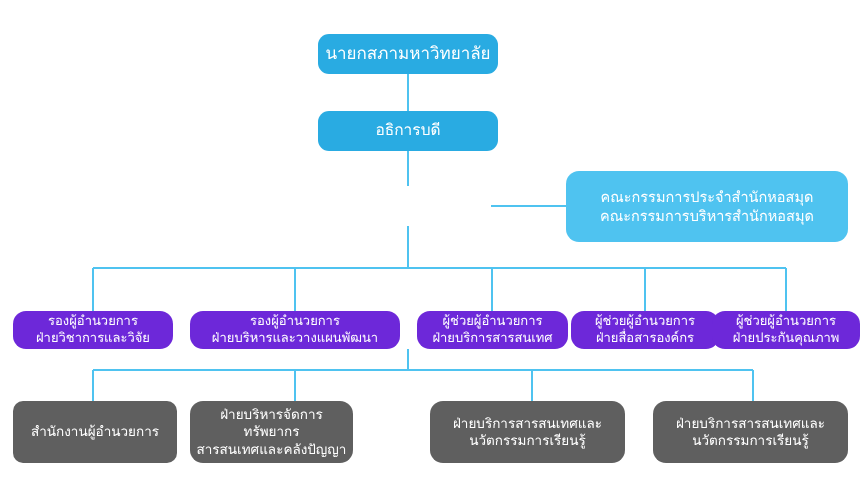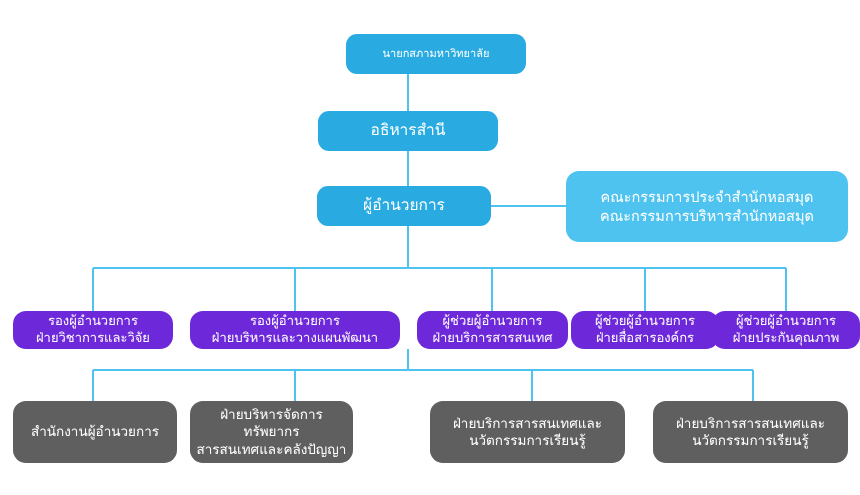--- a/index.html
+++ b/index.html
@@ -37,21 +37,21 @@
     line-height: 1.28;
     border-radius: 11px;
     padding: 2px 6px;
     white-space: pre-line;
     z-index: 2;
   }
   .node-primary   { background: #29ABE2; }
   .node-secondary { background: #4FC3F0; }
   .node-light     { background: #6d28d9; }
   .node-gray      { background: #5F5F5F; }
-  .n-top     { font-size: 11px; margin-left: 28px; }
+  .n-top     { font-size: 17px; }
   .n-mid     { font-size: 15.5px; }
   .n-cmte    { font-size: 14.5px; border-radius: 13px; }
   .n-deputy  { font-size: 13px; border-radius: 13px; }
   .n-unit    { font-size: 13.5px; border-radius: 13px; }
 </style>
 </head>
 <body>
 
 <div id="chart">
 
@@ -69,41 +69,40 @@
       <line x1="408" y1="349" x2="408" y2="370" stroke="#4FC3F0" stroke-width="1.6" shape-rendering="crispEdges"></line>
       <line x1="93" y1="370" x2="753" y2="370" stroke="#4FC3F0" stroke-width="1.6" shape-rendering="crispEdges"></line>
       <line x1="93" y1="370" x2="93" y2="401" stroke="#4FC3F0" stroke-width="1.6" shape-rendering="crispEdges"></line>
       <line x1="295" y1="370" x2="295" y2="401" stroke="#4FC3F0" stroke-width="1.6" shape-rendering="crispEdges"></line>
       <line x1="532" y1="370" x2="532" y2="401" stroke="#4FC3F0" stroke-width="1.6" shape-rendering="crispEdges"></line>
       <line x1="753" y1="370" x2="753" y2="401" stroke="#4FC3F0" stroke-width="1.6" shape-rendering="crispEdges"></line>
     </svg>
 
   <div class="node node-primary n-top" style="left: 318px; top: 34px; width: 180px; height: 40px;">นายกสภามหาวิทยาลัย</div>
 
-  <div class="node node-primary n-mid" style="left: 318px; top: 111px; width: 180px; height: 40px;">อธิหารสำนี</div>
+  <div class="node node-primary n-mid" style="left: 318px; top: 111px; width: 180px; height: 40px;">อธิการบดี</div>
 
-  <div class="node node-primary n-mid" style="left: 317px; top: 186px; width: 174px; height: 40px;">ผู้อำนวยการ</div>
 
   <div class="node node-secondary n-cmte" style="left: 566px; top: 171px; width: 282px; height: 71px; font-family: Liberation Serif, serif;">คณะกรรมการประจำสำนักหอสมุด
 คณะกรรมการบริหารสำนักหอสมุด</div>
 
   <div id="deputy-row">
       <div class="node node-light n-deputy" style="left: 13px; top: 311px; width: 160px; height: 38px;">รองผู้อำนวยการ
 ฝ่ายวิชาการและวิจัย</div>
       <div class="node node-light n-deputy" style="left: 190px; top: 311px; width: 210px; height: 38px;">รองผู้อำนวยการ
 ฝ่ายบริหารและวางแผนพัฒนา</div>
       <div class="node node-light n-deputy" style="left: 417px; top: 311px; width: 151px; height: 38px;">ผู้ช่วยผู้อำนวยการ
 ฝ่ายบริการสารสนเทศ</div>
       <div class="node node-light n-deputy" style="left: 571px; top: 311px; width: 148px; height: 38px;">ผู้ช่วยผู้อำนวยการ
 ฝ่ายสื่อสารองค์กร</div>
       <div class="node node-light n-deputy" style="left: 712px; top: 311px; width: 148px; height: 38px;">ผู้ช่วยผู้อำนวยการ
 ฝ่ายประกันคุณภาพ</div>
     </div>
   <div id="unit-row">
-      <div class="node node-gray n-unit" style="left: 13px; top: 401px; width: 164px; height: 62px;">สำนักงานผู้อำนวยการ</div>
+      <div class="node node-gray n-unit" style="left: 13px; top: 401px; width: 164px; height: 62px; border-radius: 10px;">สำนักงานผู้อำนวยการ</div>
       <div class="node node-gray n-unit" style="left: 190px; top: 401px; width: 163px; height: 62px;">ฝ่ายบริหารจัดการทรัพยากร
 สารสนเทศและคลังปัญญา</div>
       <div class="node node-gray n-unit" style="left: 430px; top: 401px; width: 195px; height: 62px;">ฝ่ายบริการสารสนเทศและ
 นวัตกรรมการเรียนรู้</div>
       <div class="node node-gray n-unit" style="left: 653px; top: 401px; width: 195px; height: 62px;">ฝ่ายบริการสารสนเทศและ
 นวัตกรรมการเรียนรู้</div>
     </div>
 
 </div>
 

